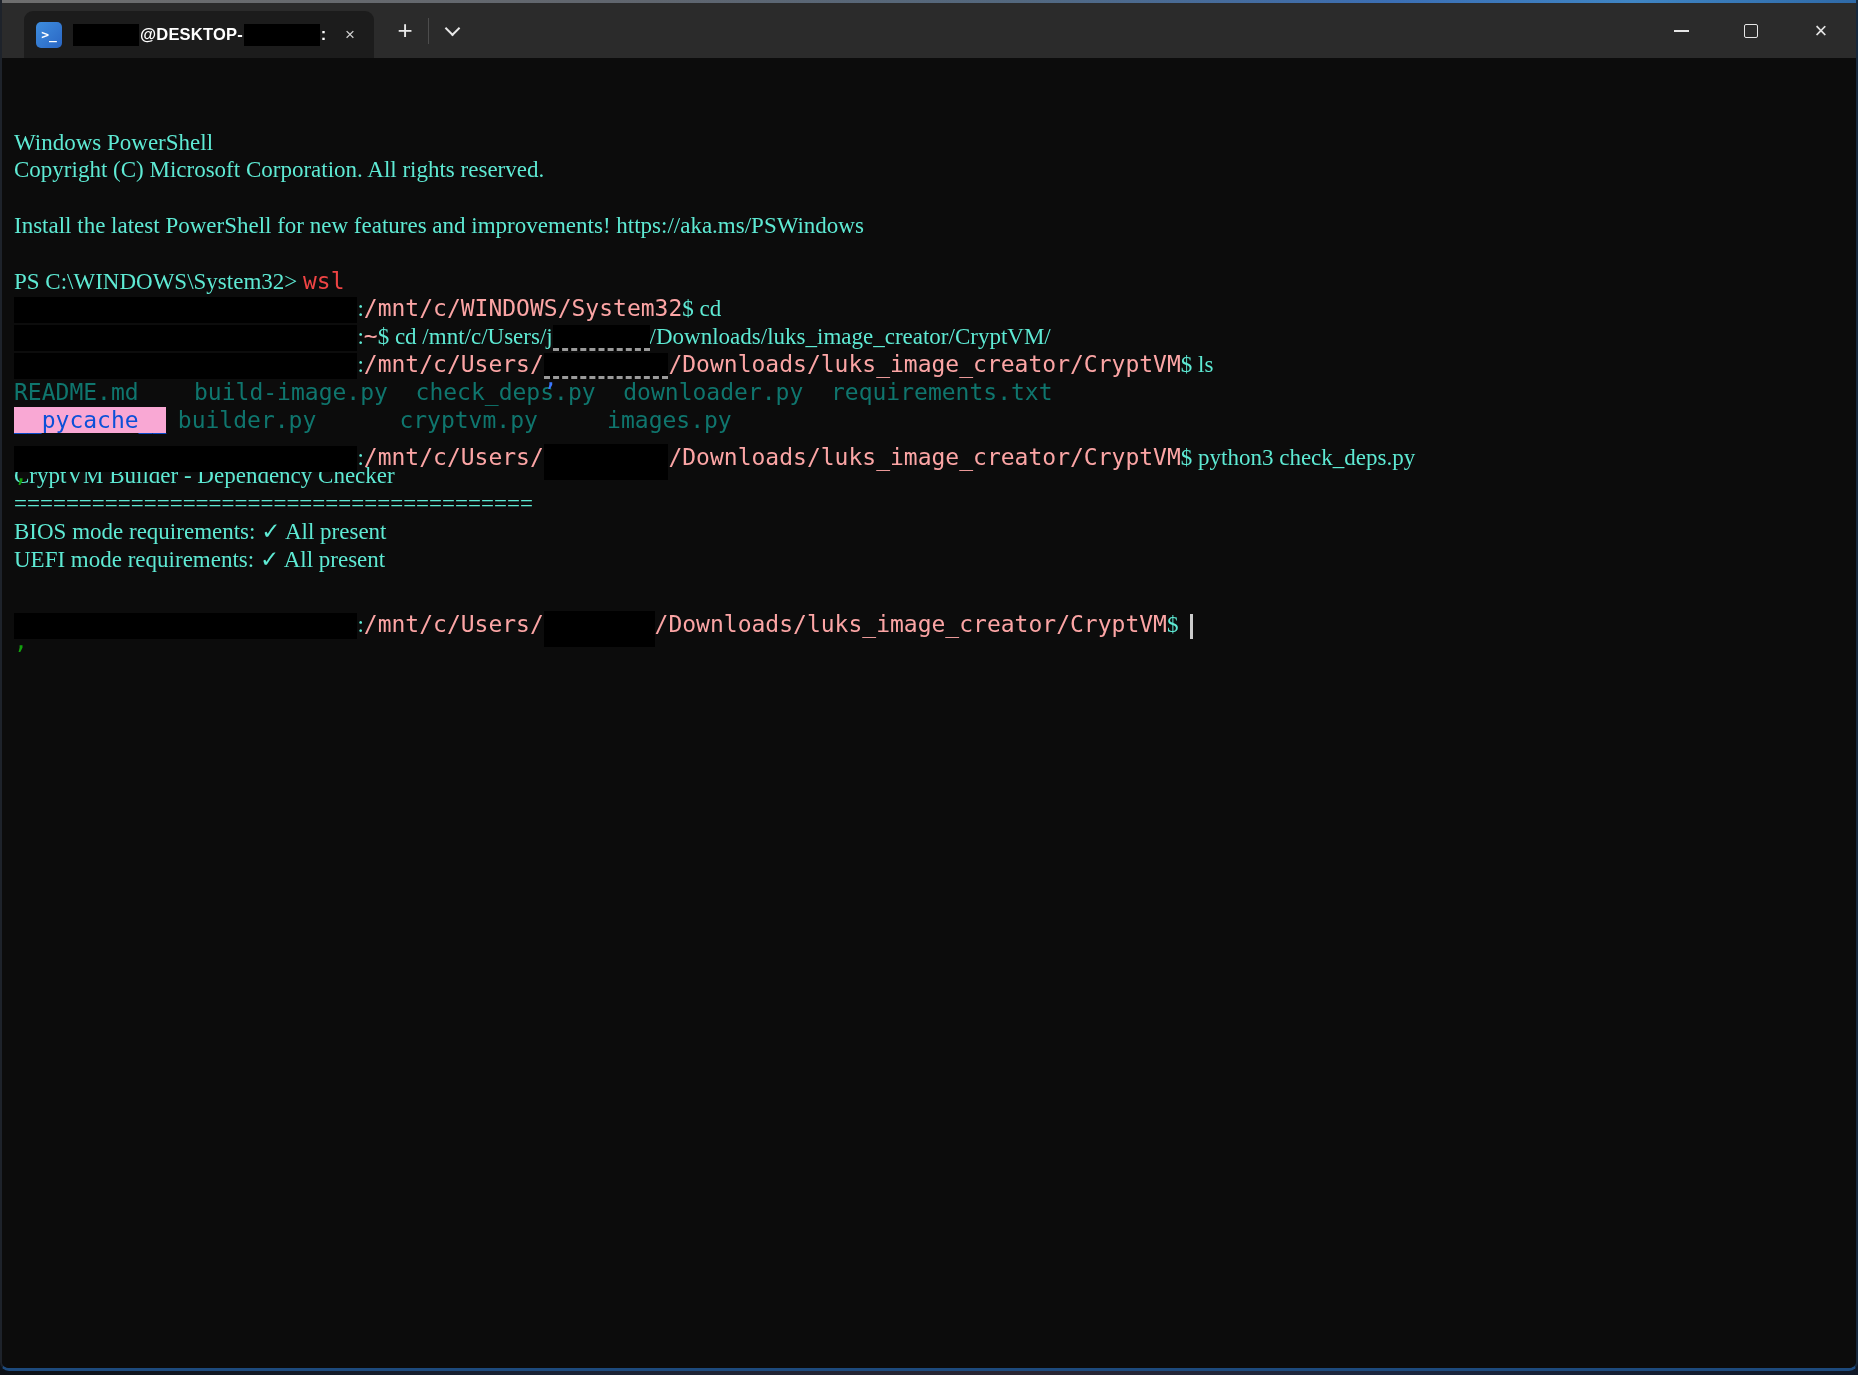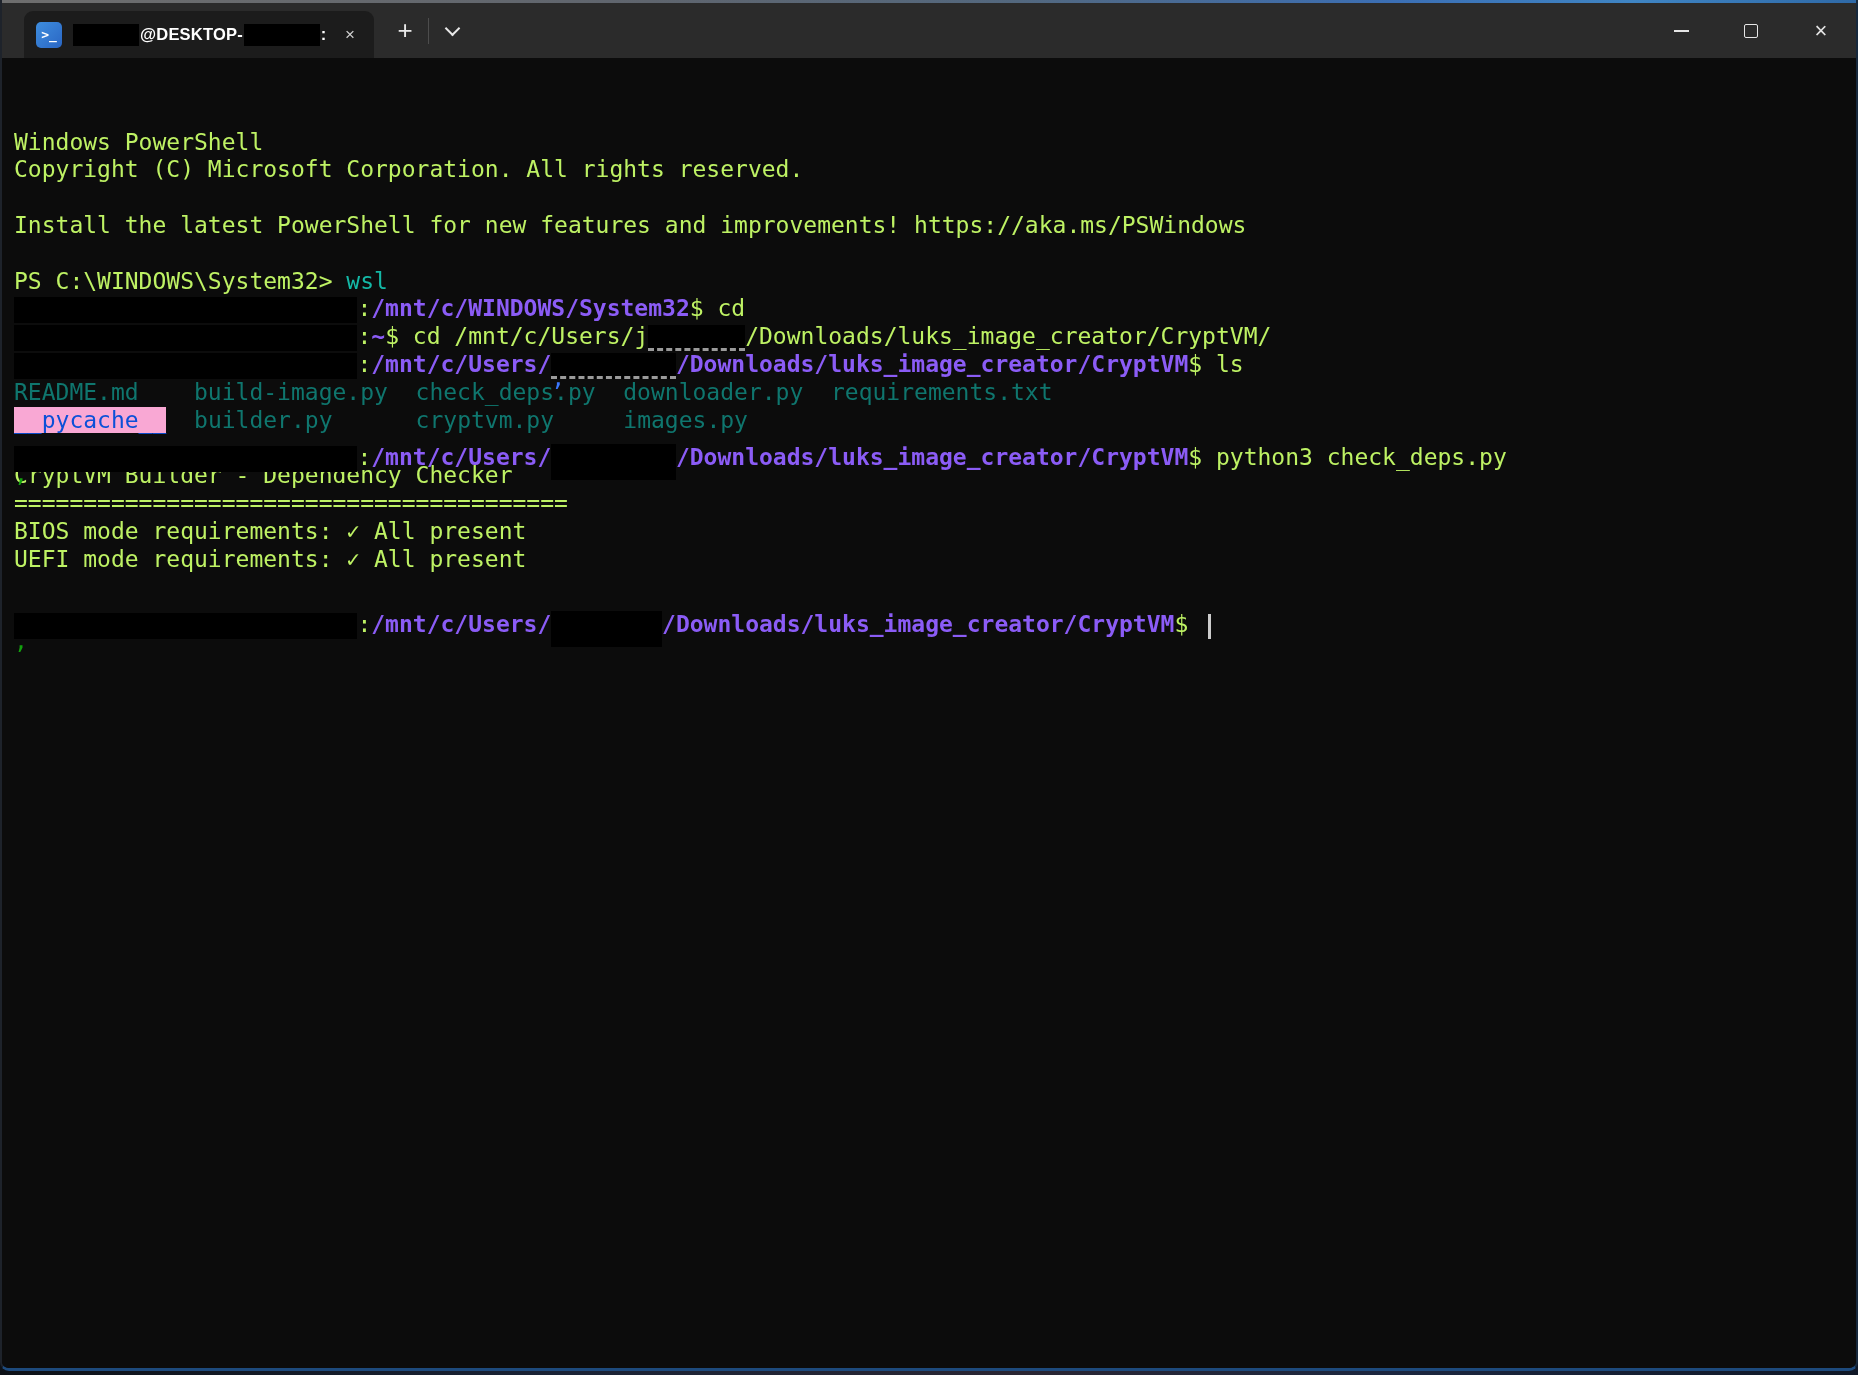--- a/index.html
+++ b/index.html
@@ -66,23 +66,23 @@
   .glyph-min { width:15px; height:2px; background:#e6e6e6; display:inline-block; }
   .glyph-max { width:14px; height:14px; border:1.6px solid #e6e6e6; border-radius:2px; display:inline-block; }
   .glyph-close { font-size:22px; font-weight:300; line-height:1; }
   
   .terminal {
     flex:1 1 auto; background:#0c0c0c; padding:15px 8px 0 12px;
     font-family:"DejaVu Sans Mono","DejaVu Sans", monospace;
     font-size:23px; line-height:27.8px; white-space:pre; overflow:hidden;
   }
   .tline { height:27.8px; }
-  .seg.fg     { color:#bef264; }
-  .seg.yellow { color:#14b8a6; }
-  .seg.blue   { color:#8b5cf6; font-weight:700; }
+  .seg.fg     { color:#5eead4;font-family:Liberation Serif, serif; }
+  .seg.yellow { color:#ef4444; }
+  .seg.blue   { color:#fca5a5; font-weight:400; }
   .seg.green  { color:#0f766e; font-weight:500; }
   .seg.dirow  { color:#0b50d8; background:#f9a8d4; font-weight:500; }
   .redact {
     display:inline-block; position:relative; height:26px; background:#000;
     vertical-align:text-bottom; transform:translateY(2px);
   }
   .redact.dashed { border-bottom:3px dashed #9a9a9a; }
   .redact.tall { height:36px; transform:translateY(10px); }
   .redact .rem {
     position:absolute; left:0; bottom:-14px; font-size:23px; line-height:1;

